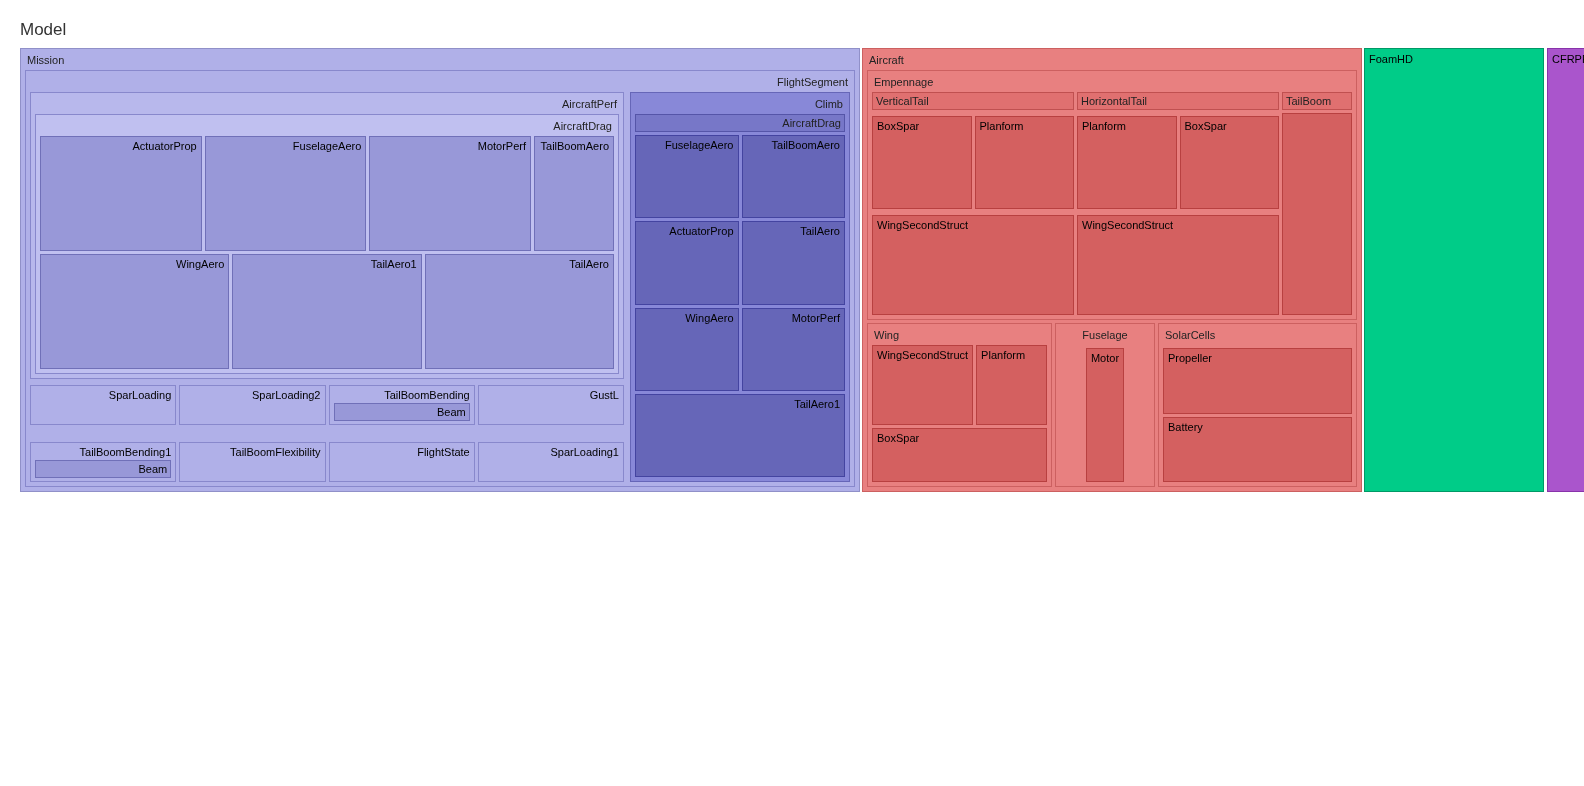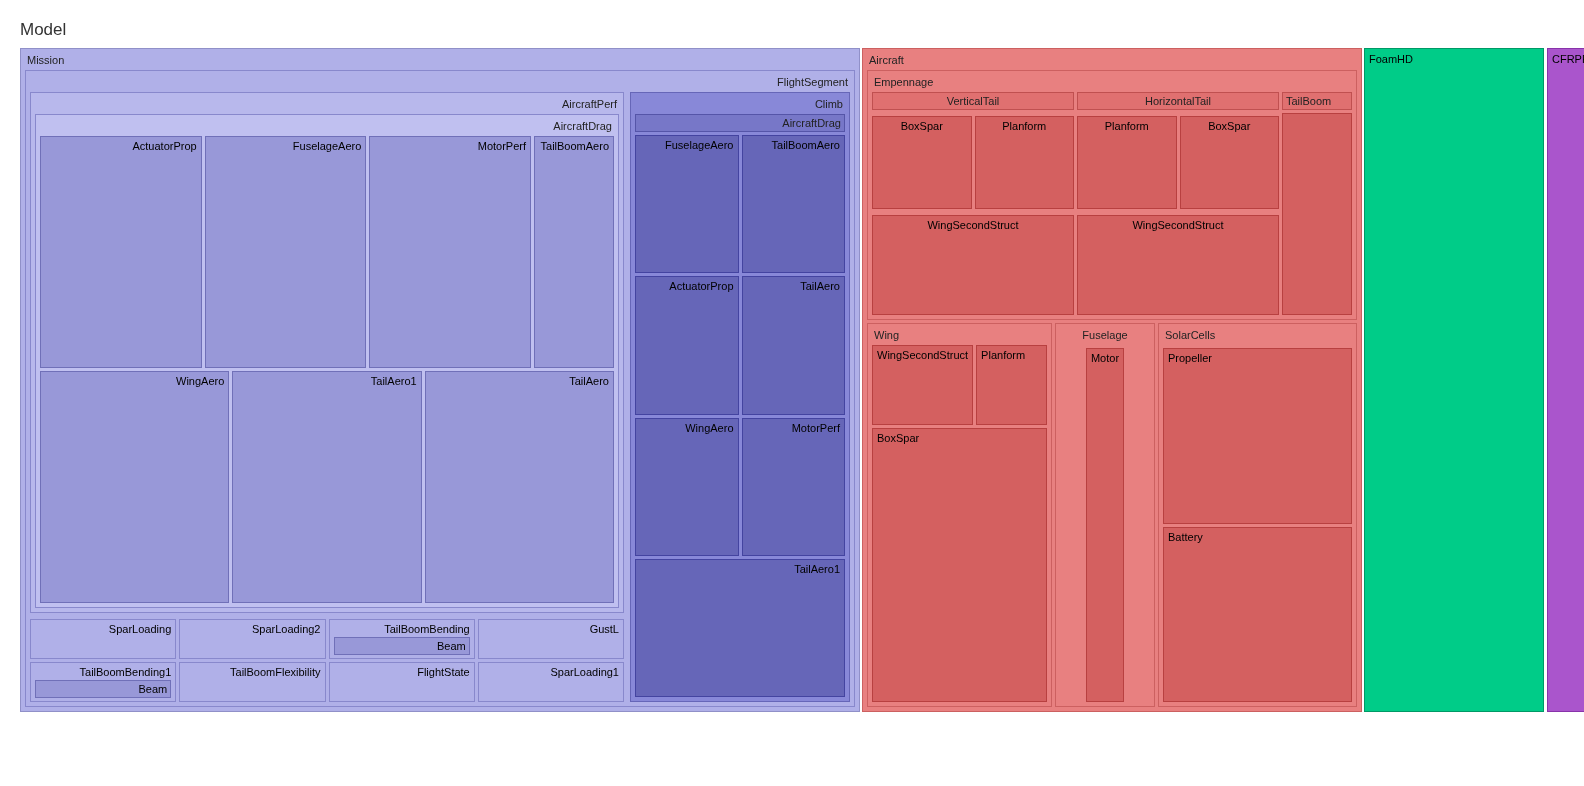--- a/index.html
+++ b/index.html
@@ -78,21 +78,21 @@
       display: flex;
       flex-direction: column;
     }
     .drag-cell.small {
       flex: 0 0 80px;
     }
     
     .fs-bottom-rows {
       display: flex;
       flex-direction: column;
-      gap: 3px;
+      gap: 17px;
       flex: 0 0 auto;
     }
     .fs-row {
       display: flex;
       flex-direction: row;
       gap: 3px;
     }
     .fs-cell {
       background: #b0b0e8;
       border: 1.5px solid #8888cc;
@@ -132,21 +132,20 @@
       display: flex;
       flex-direction: row;
       gap: 3px;
       flex: 1;
     }
     .emp-col {
       display: flex;
       flex-direction: column;
       gap: 3px;
       flex: 1;
-      text-align: center;
     }
     .emp-cell {
       background: #d46060;
       border: 1.5px solid #b84040;
       padding: 3px 4px;
       flex: 1;
     }
     .tailboom-col {
       flex: 0 0 70px;
       display: flex;
@@ -296,21 +295,21 @@
       background: #f0a060;
       border: 1.5px solid #cc8040;
       flex: 1;
       padding: 4px;
     }
     .top-section {
       display: flex;
       flex-direction: row;
       gap: 2px;
       width: 1520px;
-      height: 664px;
+      height: 444px;
     }
   </style>
 </head>
 <body>
 
 <div class="page-title">Model</div>
 
 <div class="top-section">
 
   <div class="mission-block">

